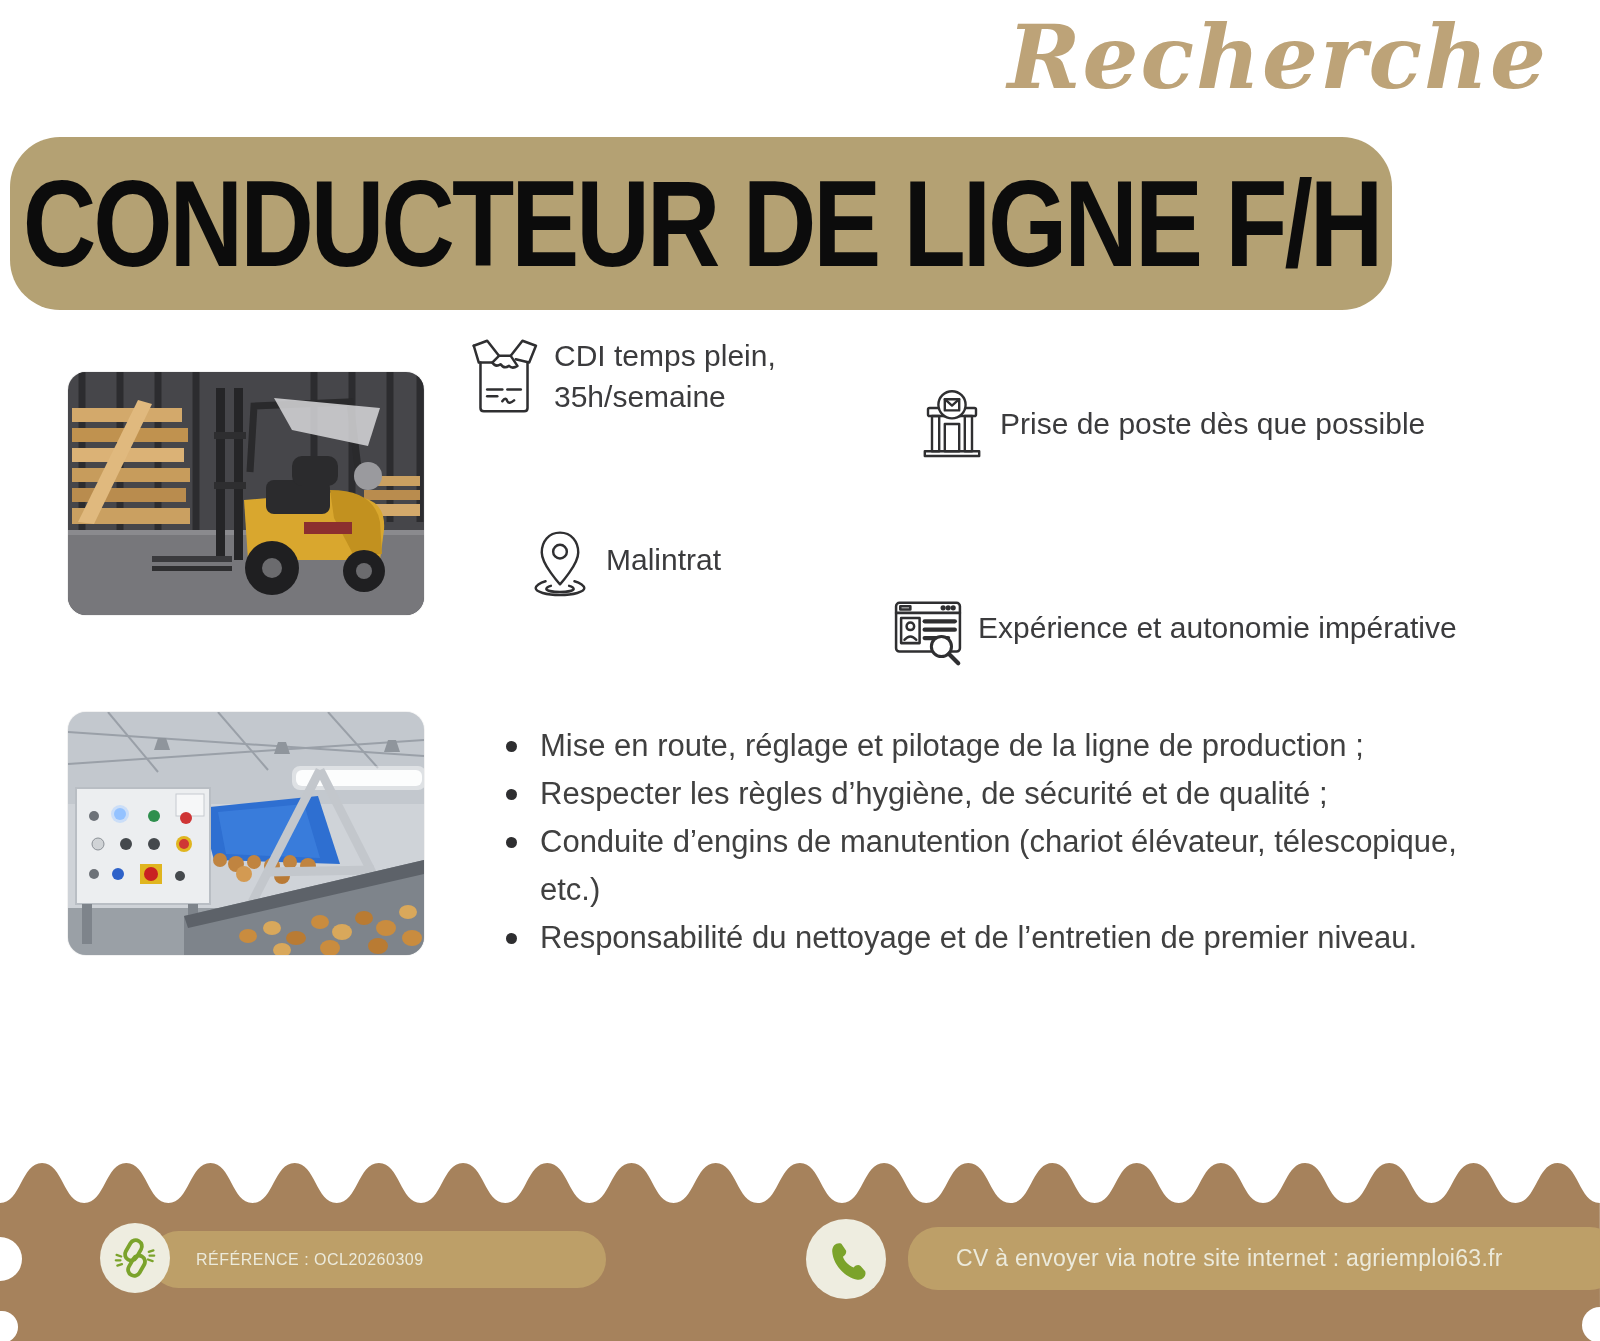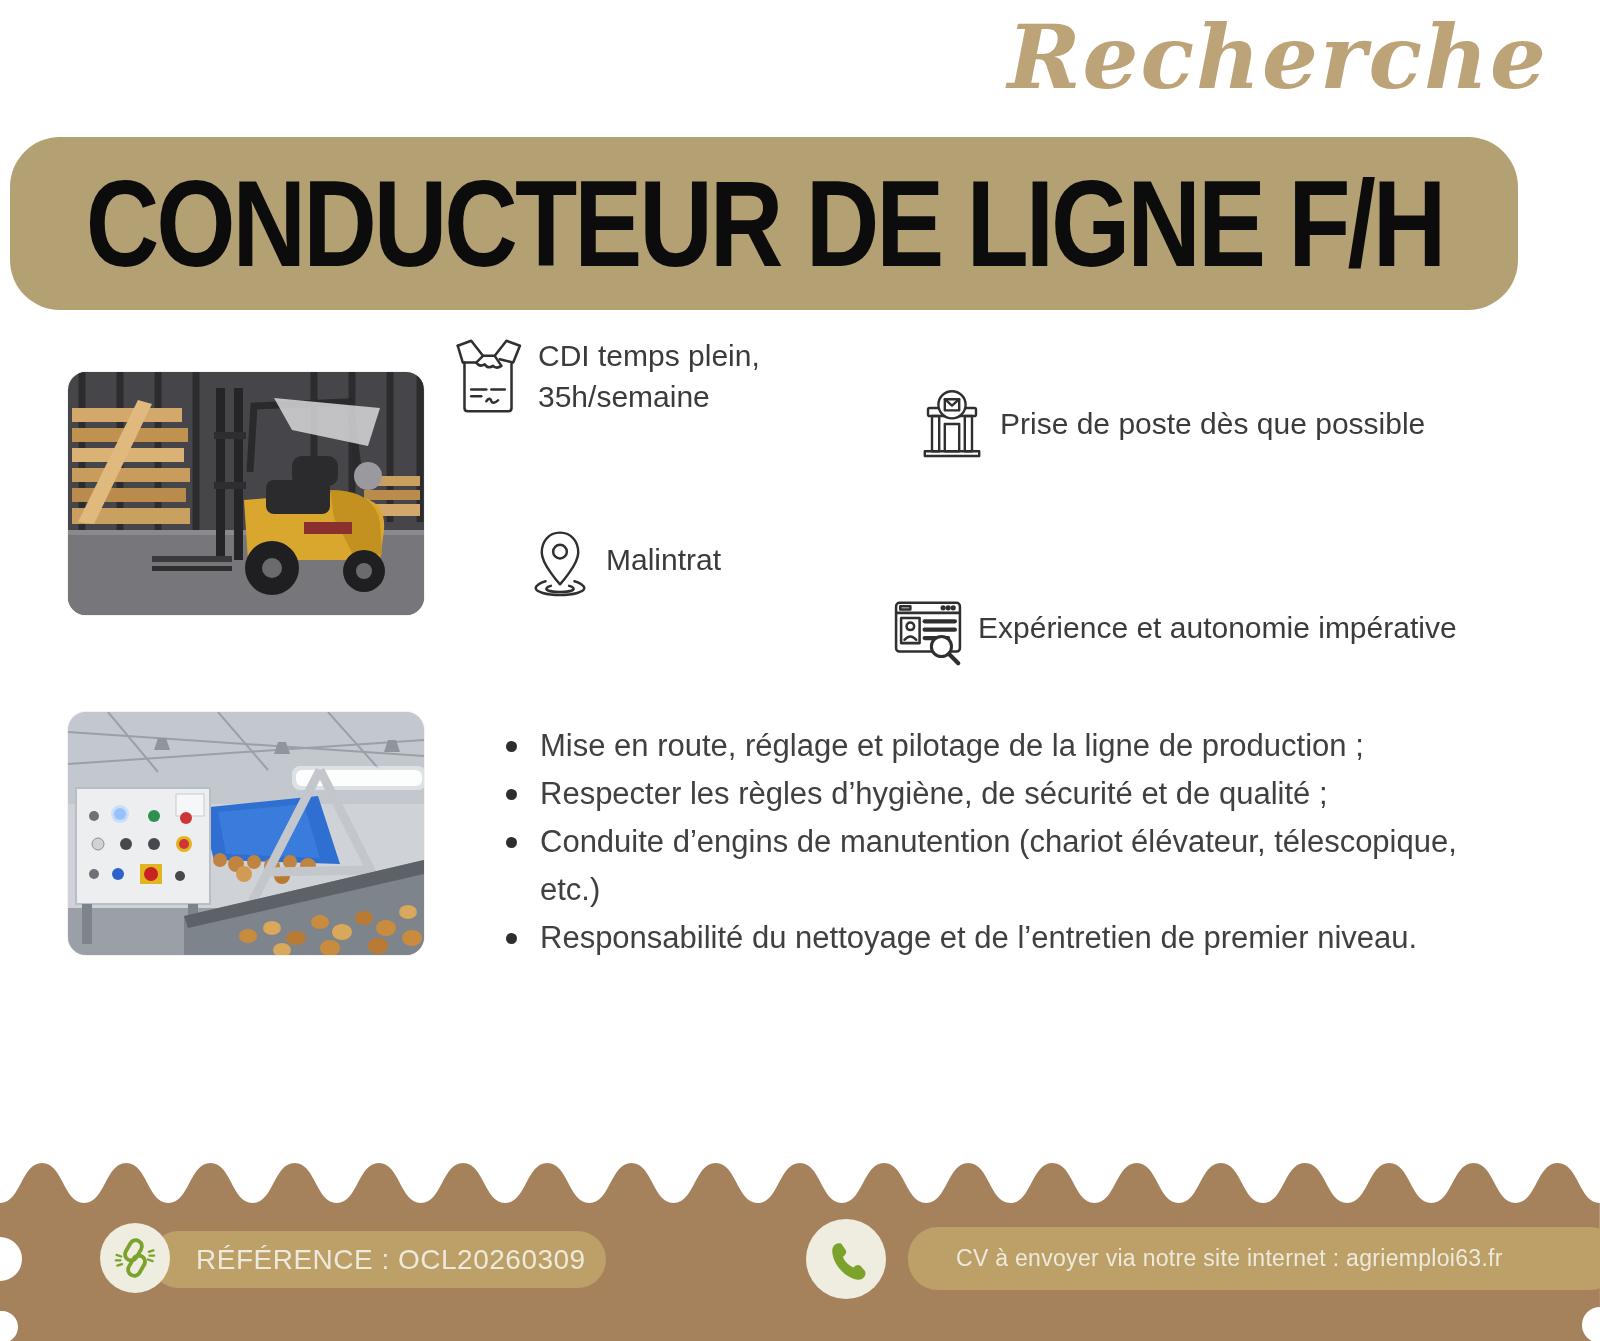--- a/index.html
+++ b/index.html
@@ -8,58 +8,58 @@
 
   
   .logo{position:absolute;left:8px;top:4px;width:240px;height:130px;}
 
   
   .recherche{position:absolute;right:52px;top:-8px;width:560px;height:130px;
              font-family:cursive,"DejaVu Serif",serif;font-style:italic;font-weight:bold;
              font-size:88px;color:#bda378;text-align:right;line-height:130px;letter-spacing:2px;}
 
   
-  .title-banner{position:absolute;left:10px;top:137px;width:1508px;height:173px;
+  .title-banner{position:absolute;left:10px;top:137px;width:1382px;height:173px;
                 background:#b4a173;border-radius:50px;display:flex;align-items:center;justify-content:center;}
   .title-text{font-weight:bold;font-size:100px;letter-spacing:-3px;color:#0c0c0c;
               white-space:nowrap;transform:scale(1.02,1.22);transform-origin:center;}
 
   
   .photo{position:absolute;width:356px;height:243px;border-radius:18px;overflow:hidden;
          box-shadow:0 0 0 1px rgba(0,0,0,0.05);}
   .photo1{left:68px;top:372px;}
   .photo2{left:68px;top:712px;}
   .photo svg{display:block;}
 
   
   .detail{position:absolute;display:flex;align-items:center;color:#3b3b3d;font-size:30px;}
   .detail .dicon{flex:0 0 auto;}
   .detail .dtext{margin-left:8px;line-height:1.38;}
-  .d-contract{left:446px;top:334px;}
+  .d-contract{left:462px;top:334px;}
   .d-start{left:912px;top:384px;}
   .d-location{left:522px;top:522px;}
   .d-exp{left:886px;top:586px;}
 
   
   .missions{position:absolute;left:488px;top:706px;width:1030px;}
   .missions-heading{font-weight:bold;font-size:30px;letter-spacing:.4px;color:#a88357;}
   .missions ul{margin:16px 0 0 0;padding:0 0 0 52px;list-style:none;width:960px;}
   .missions li{position:relative;font-size:31px;color:#404040;line-height:48px;}
   .missions li::before{content:"";position:absolute;left:-34px;top:19px;width:11px;height:11px;
                        border-radius:50%;background:#2e2e30;}
 
   
   .footer-svg{position:absolute;left:0;bottom:0;width:1600px;height:200px;}
   .badge-circle{position:absolute;border-radius:50%;background:#eeede0;display:flex;
                 align-items:center;justify-content:center;z-index:3;}
   .badge-pill{position:absolute;background:#bd9f68;border-radius:30px;display:flex;
               align-items:center;color:#eceadb;z-index:2;}
   .ref-circle{left:100px;top:1223px;width:70px;height:70px;}
   .ref-pill{left:150px;top:1231px;width:410px;height:57px;padding-left:46px;
-            font-size:28px;letter-spacing:.5px;}
+            font-size:16px;letter-spacing:.5px;}
   .cv-circle{left:806px;top:1219px;width:80px;height:80px;}
   .cv-pill{left:908px;top:1227px;width:664px;height:63px;padding-left:48px;
            font-size:23px;letter-spacing:.3px;}
 </style>
 </head>
 <body>
 
 <div class="page">
 
 

